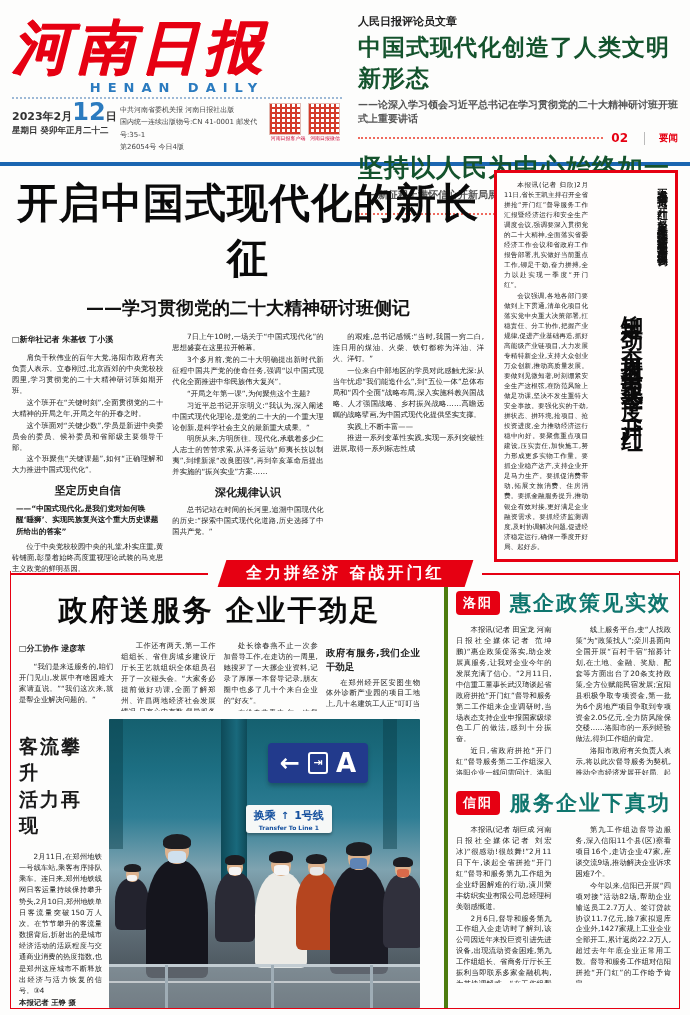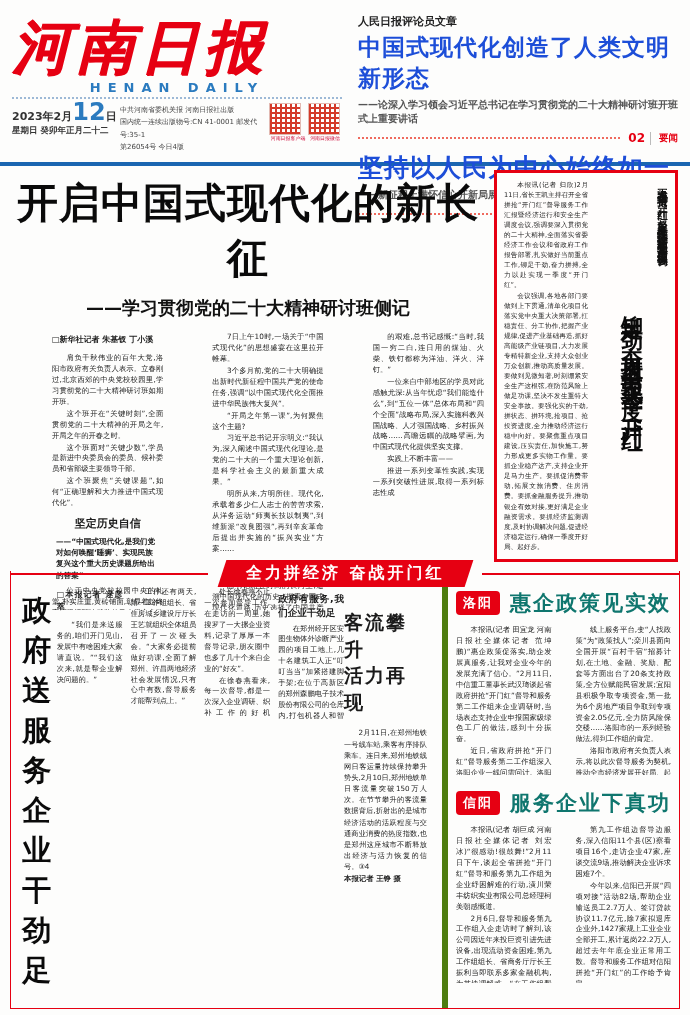--- a/index.html
+++ b/index.html
@@ -22,37 +22,37 @@
   .qrs { display:flex; gap:5px; padding-top:1px; }
   .qr-wrap { width:34px; text-align:center; }
   .qr { width:32px; height:32px; background-image:
         repeating-linear-gradient(0deg,#d43a2a 0 2px,rgba(255,255,255,0) 2px 5px),
         repeating-linear-gradient(90deg,#d43a2a 0 2px,#fff 2px 5px);
         border:1px solid #e2b9b2; }
   .qr-cap { font-size:5.5px; color:#c03; white-space:nowrap; transform:scale(.9); }
 
   .topstories { flex:1; padding:4px 0 0 16px; }
   .kicker { font-size:11px; font-weight:bold; color:#222; margin-bottom:3px; }
-  .ts-title { font-size:23px; font-weight:900; color:#1d4ed8; letter-spacing:1px; font-family:"DejaVu Serif","Liberation Serif",serif; }
+  .ts-title { font-size:23px; font-weight:900; color:#14532d; letter-spacing:1px; font-family:"DejaVu Serif","Liberation Serif",serif; }
   .ts-sub { font-size:10px; color:#555; font-weight:bold; margin-top:4px; }
   .ts-rule { display:flex; align-items:center; margin:5px 0 6px; }
   .ts-rule .dots { flex:1; border-top:2px dotted #ef6a5e; margin-right:8px; height:0; }
   .pageno { color:#e60012; font-weight:900; font-size:12px; }
-  .pagesec { color:#e60012; font-size:9.5px; font-weight:bold; border-left:1px solid #bbb; margin-left:5px; padding-left:8px; }
+  .pagesec { color:#e60012; font-size:9.5px; font-weight:bold; border-left:1px solid #bbb; margin-left:16px; padding-left:14px; }
   .ts2-title { font-size:25px; }
 
   .blue-rule { height:4px; background:#1b66b1; margin:2px -12px 0; }
 
   
   .mainrow { display:flex; margin-top:4px; height:392px; }
   .main-article { width:478px; padding-right:6px; }
   .ma-title { font-size:41px; font-weight:900; text-align:center; letter-spacing:1px; color:#0a0a0a; margin-top:6px; font-family:"DejaVu Serif","Liberation Serif",serif; }
   .ma-sub { font-size:18px; font-weight:900; text-align:center; margin:10px 0 12px; color:#111; }
   .ma-cols { display:flex; gap:9px; height:278px; overflow:hidden; }
-  .ma-col { flex:1; overflow:hidden;margin-left:40px; }
+  .ma-col { flex:1; overflow:hidden; }
 
   .blk { font-size:7.3px; line-height:1.5; text-align:justify; color:#1c1c1c; }
   .blk.p { text-indent:2em; margin-bottom:1px; }
   .blk.byline { font-weight:bold; font-size:8px; margin:2px 0 7px; }
   .blk.subhead { font-weight:900; font-size:11px; text-align:center; margin:7px 0 3px; }
   .blk.quote { font-weight:bold; font-size:7.6px; text-align:left; margin:0 4px 5px; }
   .blk.subhead2 { font-weight:900; font-size:9.5px; margin:5px 0 3px; }
   .blk.cont { font-weight:bold; text-align:right; }
 
   
@@ -64,21 +64,21 @@
   .rb-h1 { padding-left:8px; }
   .rb-kicker { writing-mode:vertical-rl; font-size:10.5px; font-weight:bold; color:#111; letter-spacing:1.5px; padding-left:4px; line-height:1.25; }
 
   
   .econ { position:relative; margin:9px -2px 0; border:1px solid #e60012; border-top:none; padding:0 8px; height:438px; }
   .banner-row { position:absolute; top:-11px; left:0; right:0; display:flex; align-items:center; }
   .banner-row .hline { flex:1; height:2px; background:#e60012; }
   .banner { background:#e60012; transform:skewX(-18deg); padding:3px 24px; margin:0 14px; }
   .banner span { display:inline-block; transform:skewX(18deg); color:#fff; font-weight:900; font-size:16px; letter-spacing:3px; white-space:nowrap; }
   .econ-grid { display:flex; height:100%; padding-top:16px; }
-  .econ-left { width:440px; padding-right:8px; border-right:6px solid #4d7c0f; display:flex; }
+  .econ-left { width:440px; padding-right:24px; border-right:4px solid #4d7c0f; display:flex; flex-direction:column; }
   .econ-right { flex:1; padding-left:8px; }
 
   .gov-title { font-size:29px; font-weight:900; text-align:center; letter-spacing:2px; color:#0a0a0a; margin:4px 0 10px; font-family:"DejaVu Serif","Liberation Serif",serif; }
   .gov-cols { display:flex; gap:8px; height:132px; overflow:hidden; }
   .gov-col { flex:1; overflow:hidden; }
 
   .photo-row { display:flex; margin-top:8px; flex:1; }
   .caption { width:90px; padding-right:7px; display:flex; flex-direction:column; }
   .cap-title { font-size:19px; font-weight:900; color:#1a1a1a; line-height:1.4; margin:14px 0 12px; letter-spacing:2px; }
   .cap-text { font-size:7.2px; line-height:1.55; text-align:justify; text-indent:2em; color:#1c1c1c; }
@@ -223,21 +223,21 @@
       <span class="hline"></span>
       <div class="banner"><span>全力拼经济  奋战开门红</span></div>
       <span class="hline"></span>
     </div>
 
     <div class="econ-grid">
       <div class="econ-left">
         <h2 class="gov-title">政府送服务 企业干劲足</h2>
         <div class="gov-cols">
           <div class="gov-col">
-              <div class="blk byline">□本报记者 逯彦萃</div>
+              <div class="blk byline">□分工协作 逯彦萃</div>
               <div class="blk p">“我们是来送服务的,咱们开门见山,发展中有啥困难大家请直说。”“我们这次来,就是帮企业解决问题的。”</div>
             </div>
           <div class="gov-col">
               <div class="blk p">工作还有两天,第一工作组组长、省住房城乡建设厅厅长王艺就组织全体组员召开了一次碰头会。“大家务必提前做好功课,全面了解郑州、许昌两地经济社会发展情况,只有心中有数,督导服务才能帮到点上。”</div>
             </div>
           <div class="gov-col">
               <div class="blk p">处长徐春燕不止一次参加督导工作,在走访的一周里,她搜罗了一大摞企业资料,记录了厚厚一本督导记录,朋友圈中也多了几十个来自企业的“好友”。</div>
               <div class="blk p">在徐春燕看来,每一次督导,都是一次深入企业调研、织补工作的好机会。“坐在机关里的问号,来到现场就能找到答案。”徐春燕说,这几天连轴转,为今后更好制定产业政策收集到不少一手资料。</div>
             </div>
           <div class="gov-col">

